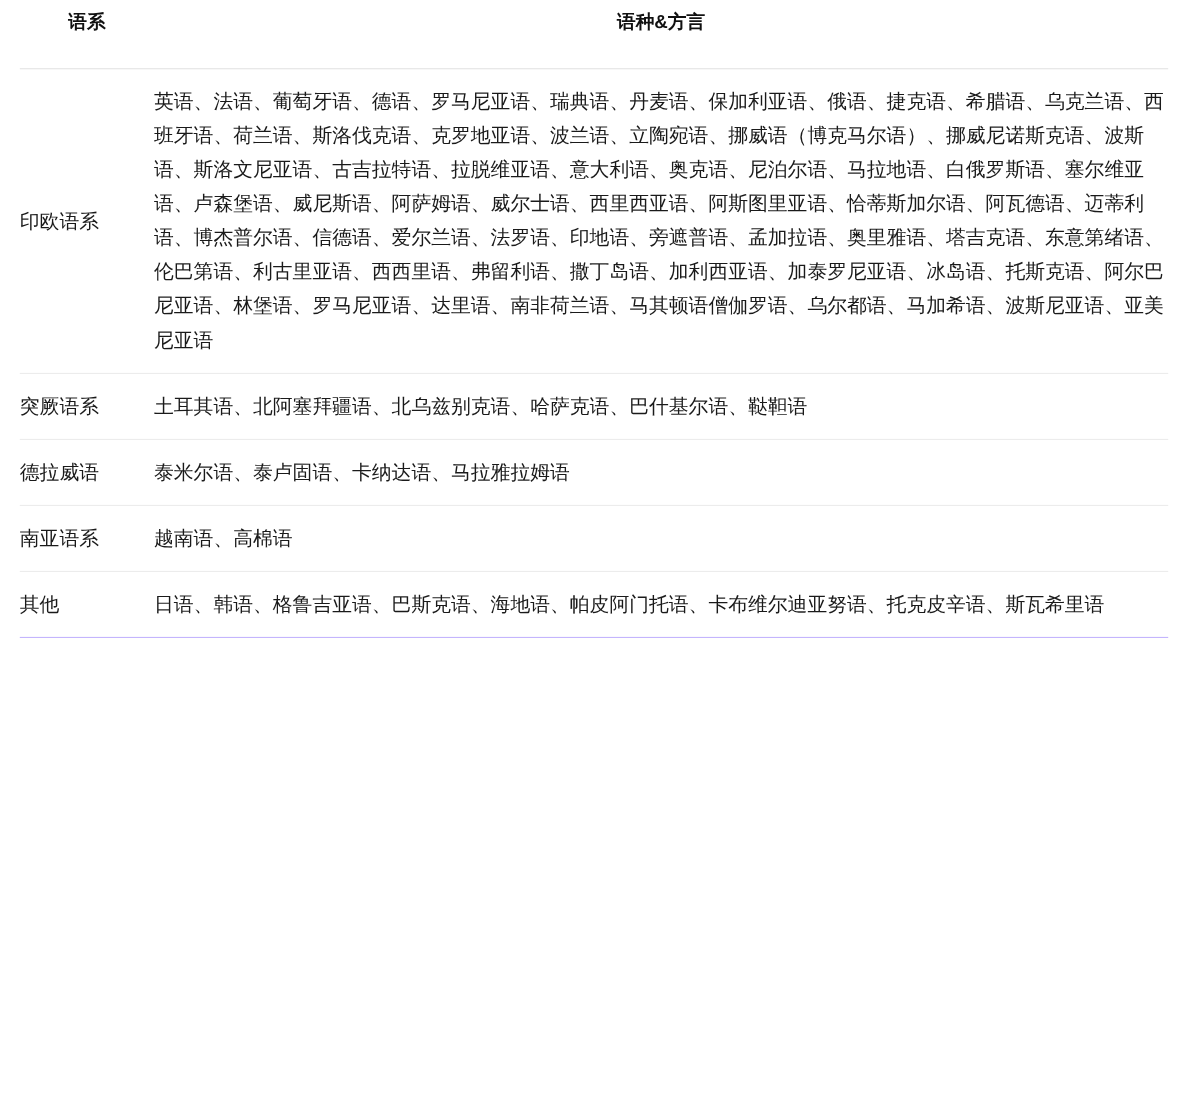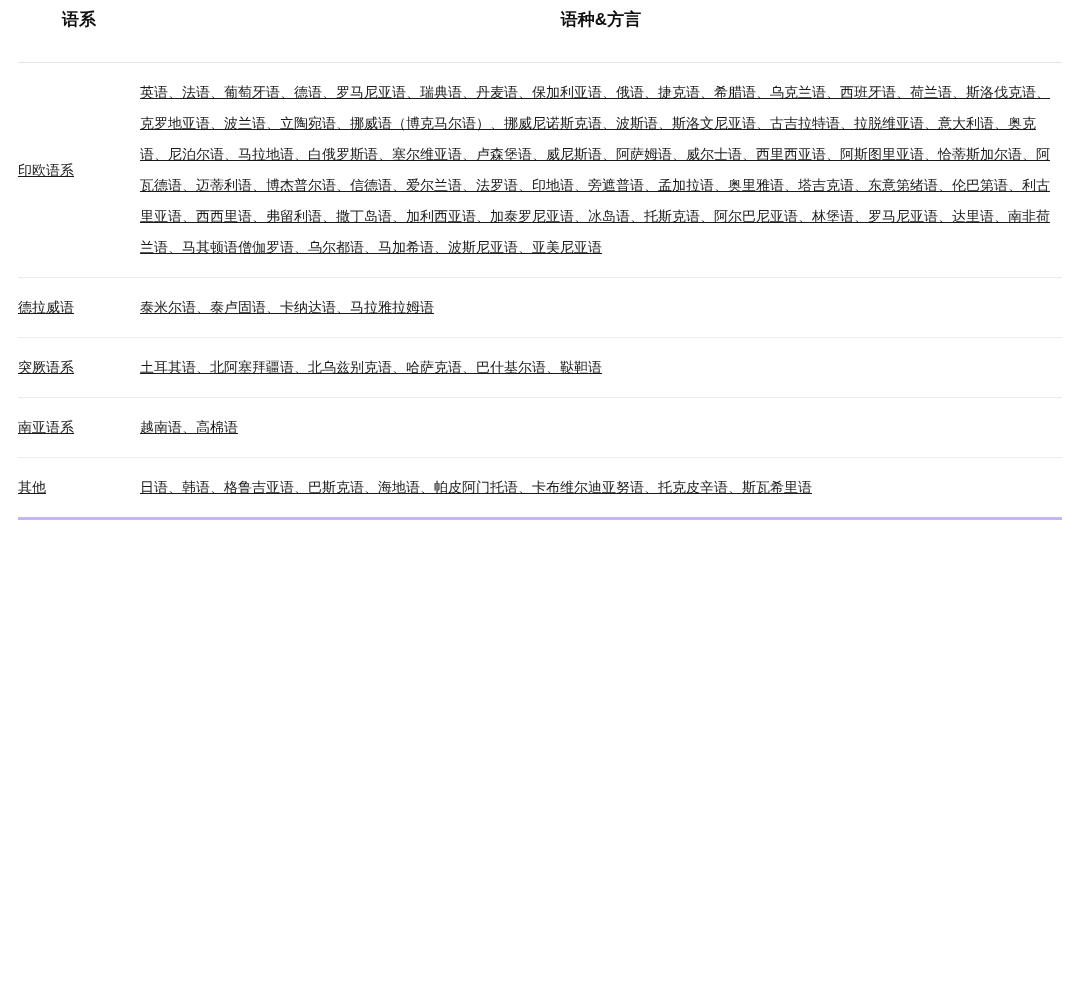--- a/index.html
+++ b/index.html
@@ -30,61 +30,60 @@
     text-align: center;
     padding: 8px 0 31px 0;
     border-bottom: 1px solid #e3e3e3;
     vertical-align: middle;
   }
   th.col-family { width: 122px; text-align: center; }
   th.col-langs { text-align: center; }
   table.lang-table td {
     border-bottom: 1px solid #ececec;
     vertical-align: middle;
-    font-size: 14px;
+    font-size: 18px;
     line-height: 31px;
     color: #1a1a1a;
     padding: 14px 0;
-    text-decoration: underline;
   }
   td.family {
     width: 122px;
     padding-left: 6px;
     padding-right: 6px;
     color: #111111;
   }
   td.langs {
     padding-left: 26px;
     padding-right: 10px;
   }
-  tr:last-child td { border-bottom: 3px solid #c4b5fd; }
+  tr:last-child td { border-bottom: 1px solid #c4b5fd; }
 </style>
 </head>
 <body>
 
 <div class="table-wrap">
   <table class="lang-table">
     <thead>
       <tr>
         <th class="col-family">语系</th>
         <th class="col-langs">语种&amp;方言</th>
       </tr>
     </thead>
     <tbody>
       <tr>
         <td class="family">印欧语系</td>
         <td class="langs">英语、法语、葡萄牙语、德语、罗马尼亚语、瑞典语、丹麦语、保加利亚语、俄语、捷克语、希腊语、乌克兰语、西班牙语、荷兰语、斯洛伐克语、克罗地亚语、波兰语、立陶宛语、挪威语（博克马尔语）、挪威尼诺斯克语、波斯语、斯洛文尼亚语、古吉拉特语、拉脱维亚语、意大利语、奥克语、尼泊尔语、马拉地语、白俄罗斯语、塞尔维亚语、卢森堡语、威尼斯语、阿萨姆语、威尔士语、西里西亚语、阿斯图里亚语、恰蒂斯加尔语、阿瓦德语、迈蒂利语、博杰普尔语、信德语、爱尔兰语、法罗语、印地语、旁遮普语、孟加拉语、奥里雅语、塔吉克语、东意第绪语、伦巴第语、利古里亚语、西西里语、弗留利语、撒丁岛语、加利西亚语、加泰罗尼亚语、冰岛语、托斯克语、阿尔巴尼亚语、林堡语、罗马尼亚语、达里语、南非荷兰语、马其顿语僧伽罗语、乌尔都语、马加希语、波斯尼亚语、亚美尼亚语</td>
       </tr>
       <tr>
+        <td class="family">突厥语系</td>
+        <td class="langs">土耳其语、北阿塞拜疆语、北乌兹别克语、哈萨克语、巴什基尔语、鞑靼语</td>
+      </tr>
+      <tr>
         <td class="family">德拉威语</td>
         <td class="langs">泰米尔语、泰卢固语、卡纳达语、马拉雅拉姆语</td>
-      </tr>
-      <tr>
-        <td class="family">突厥语系</td>
-        <td class="langs">土耳其语、北阿塞拜疆语、北乌兹别克语、哈萨克语、巴什基尔语、鞑靼语</td>
       </tr>
       <tr>
         <td class="family">南亚语系</td>
         <td class="langs">越南语、高棉语</td>
       </tr>
       <tr>
         <td class="family">其他</td>
         <td class="langs">日语、韩语、格鲁吉亚语、巴斯克语、海地语、帕皮阿门托语、卡布维尔迪亚努语、托克皮辛语、斯瓦希里语</td>
       </tr>
     </tbody>

